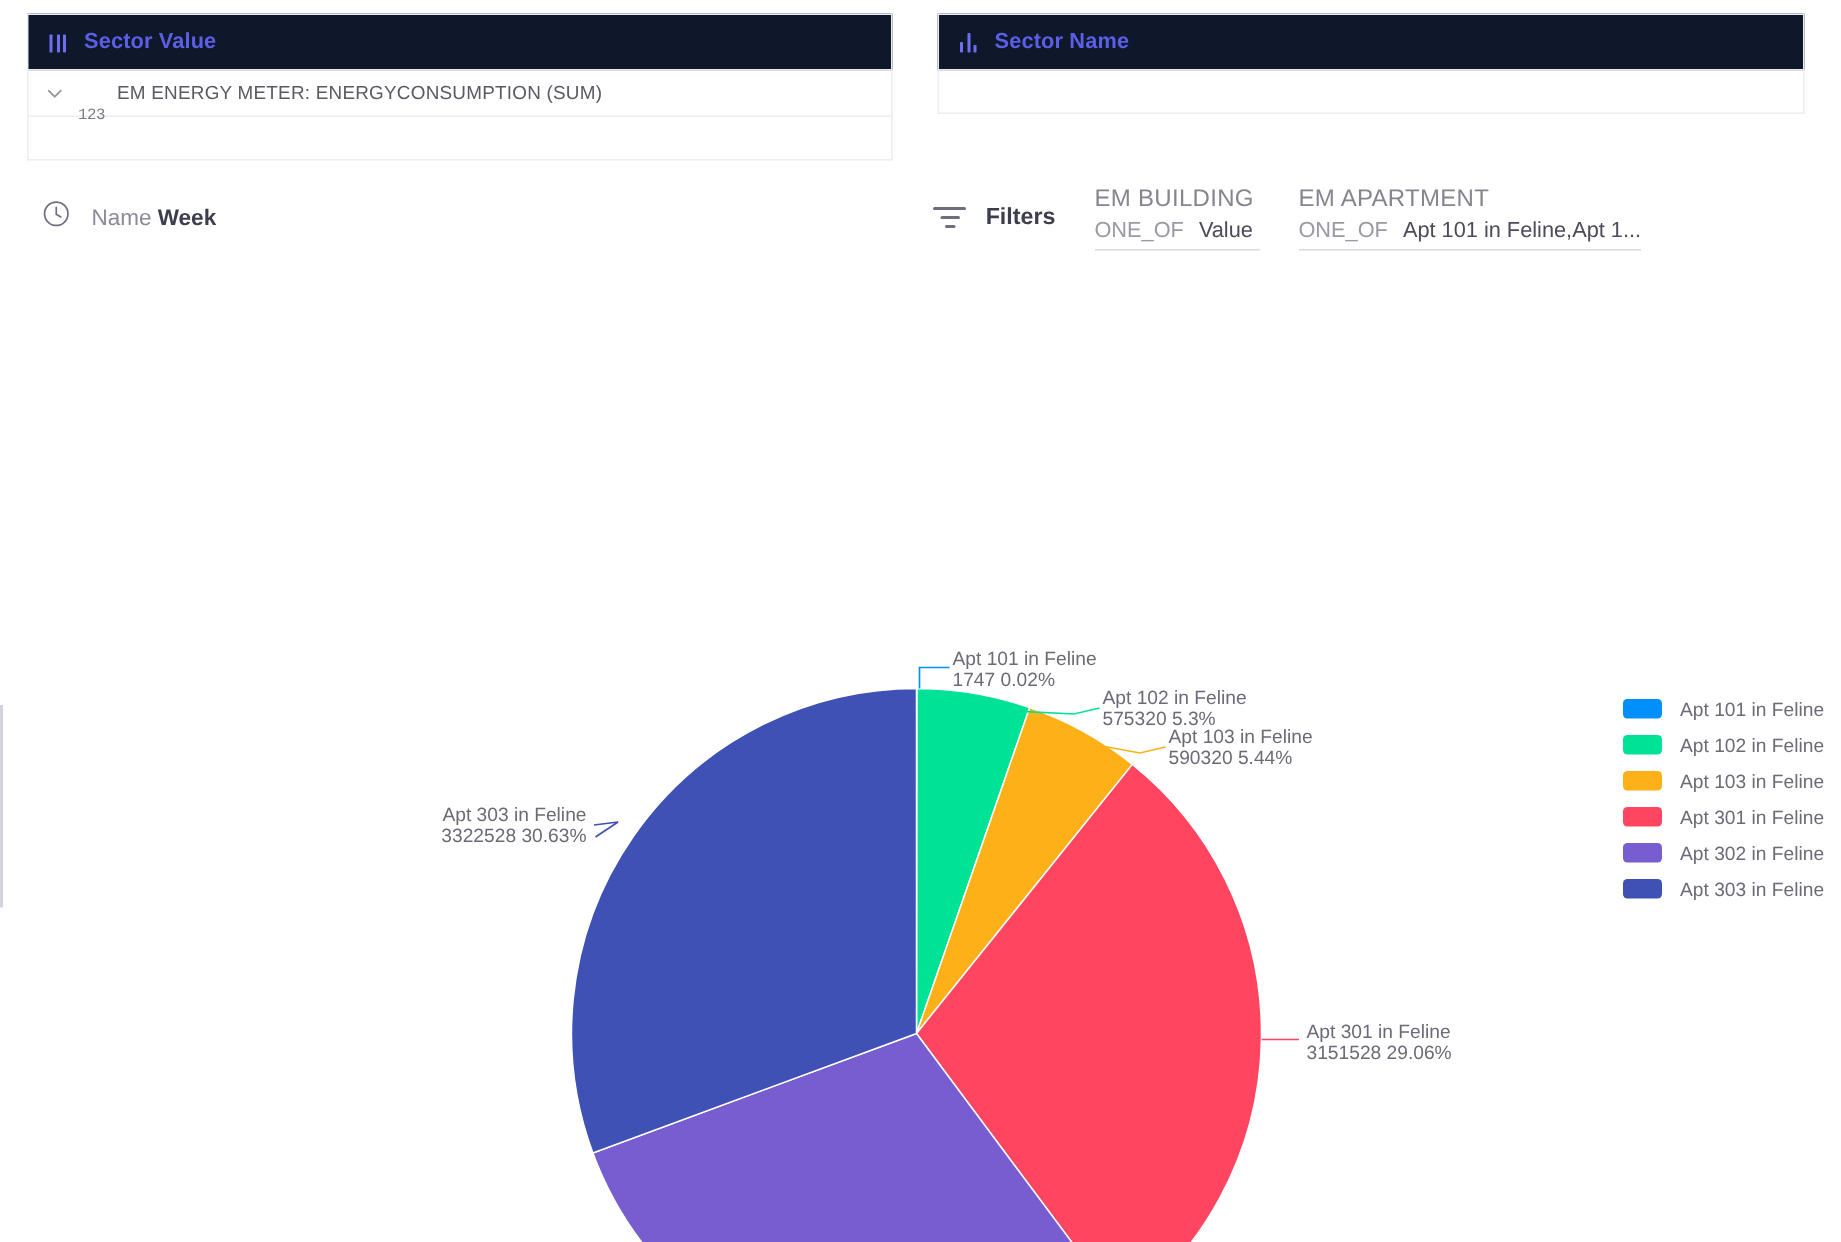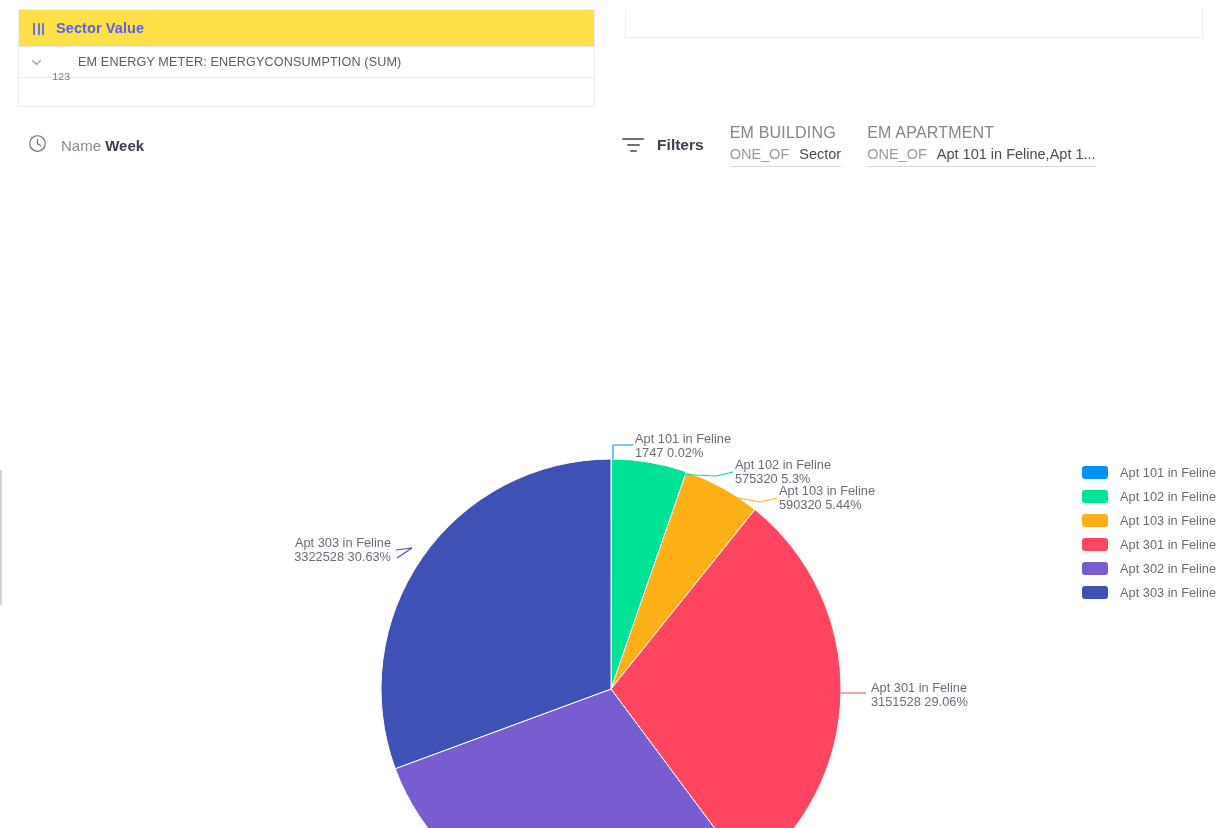--- a/index.html
+++ b/index.html
@@ -8,21 +8,21 @@
     background: #ffffff;
     font-family: "Liberation Sans", sans-serif;
     overflow: hidden;
   }
 
   
   .panels { display: flex; width: 1227px; height: 110px; align-items: flex-start; }
   .panel { width: 613px; padding: 9px 18px 0 18px; }
   .panel.right { width: 614px; padding-left: 12px; padding-right: 24px; }
   .panel-head {
-    background: #fde047;
+    background: #0f172a;
     height: 38px;
     display: flex; align-items: center;
     padding: 0 14px;
     border: 1px solid #ebebf6;
     border-bottom: 1px solid #e6e6f3;
   }
   .panel-title {
     color: #5b5fe8;
     font-size: 14.5px;
     font-weight: bold;
@@ -133,20 +133,28 @@
       </span>
       <span class="typeicon">
         <span style="font-size:10.5px;color:#7a7a88;font-family:'Liberation Mono',monospace;letter-spacing:-.3px">123</span>
       </span>
       <span class="row-label">EM ENERGY METER: ENERGYCONSUMPTION (SUM)</span>
     </div>
     <div class="panel-empty"></div>
   </div>
 
   <div class="panel right">
+    <div class="panel-head">
+      <span class="barsicon">
+        <i style="height:7px"></i>
+          <i style="height:13px"></i>
+          <i style="height:5px"></i>
+      </span>
+      <span class="panel-title">Sector Name</span>
+    </div>
     <div class="panel-empty"></div>
   </div>
 </div>
 
 <div class="toolbar">
 
   <div class="period">
     <span>
       <svg width="19" height="19" viewBox="0 0 19 19">
         <circle cx="9.5" cy="9.5" r="7.8" fill="none" stroke="#6e6e80" stroke-width="1.15"></circle>
@@ -163,21 +171,21 @@
       <i></i>
         <i></i>
         <i></i>
     </span>
     <span class="filters-label">Filters</span>
 
     <div class="fchip">
       <div class="fchip-name">EM BUILDING</div>
       <div class="fchip-val w1">
         <span class="fchip-op">ONE_OF</span>
-        <span class="fchip-txt">Sector</span>
+        <span class="fchip-txt">Value</span>
       </div>
     </div>
 
     <div class="fchip">
       <div class="fchip-name">EM APARTMENT</div>
       <div class="fchip-val w2">
         <span class="fchip-op">ONE_OF</span>
         <span class="fchip-txt">Apt 101 in Feline,Apt 1...</span>
       </div>
     </div>

